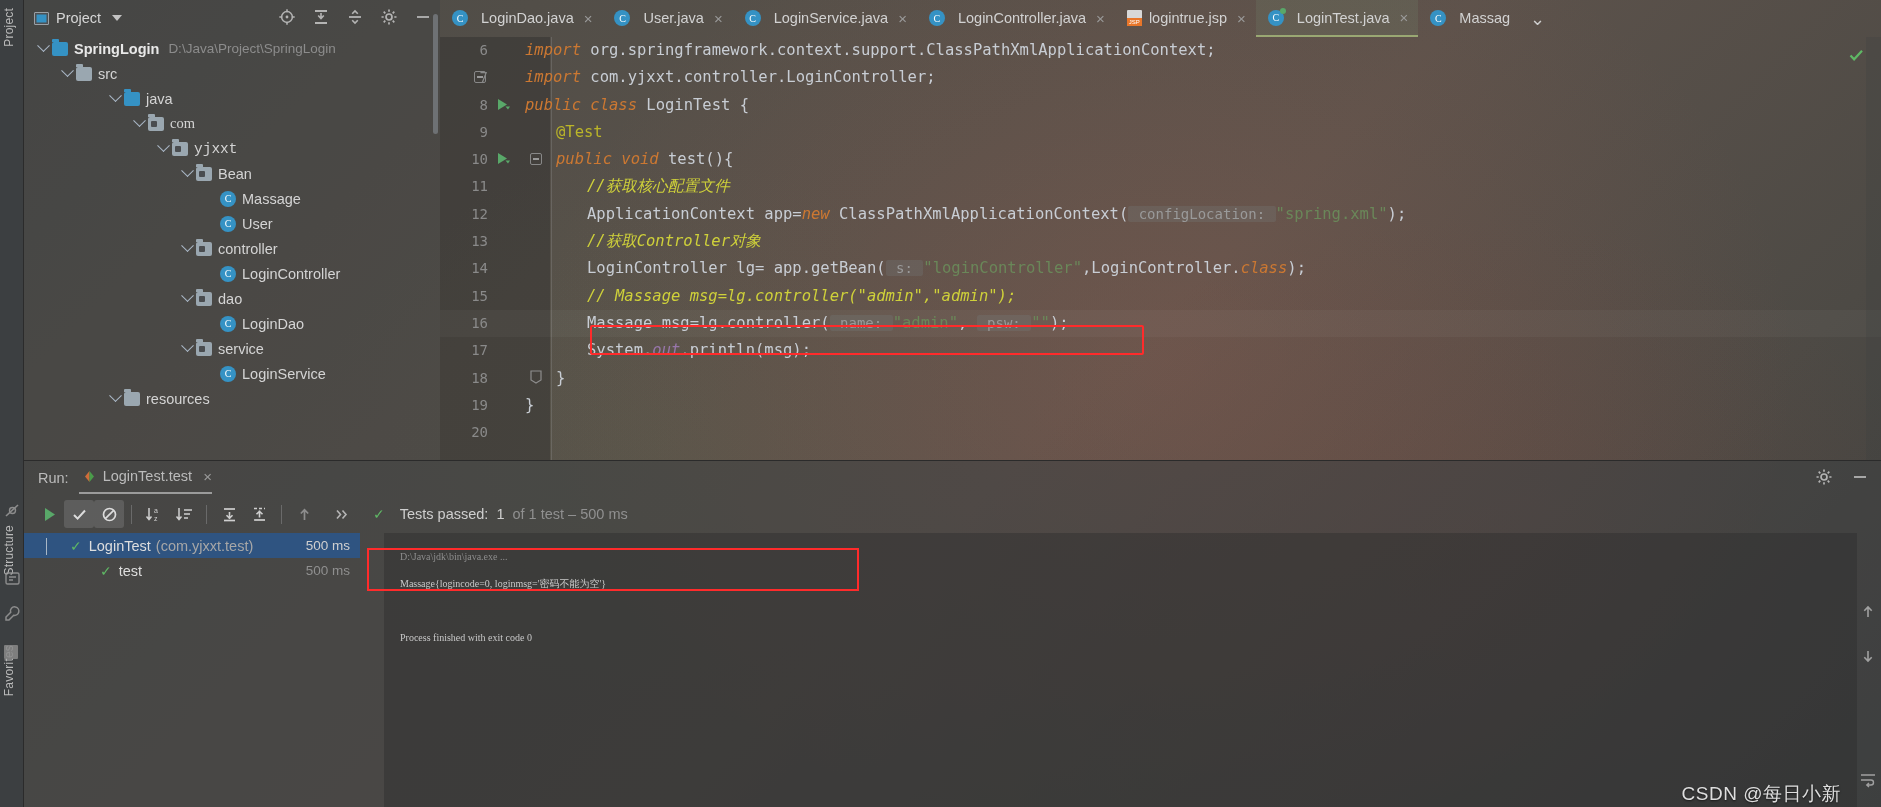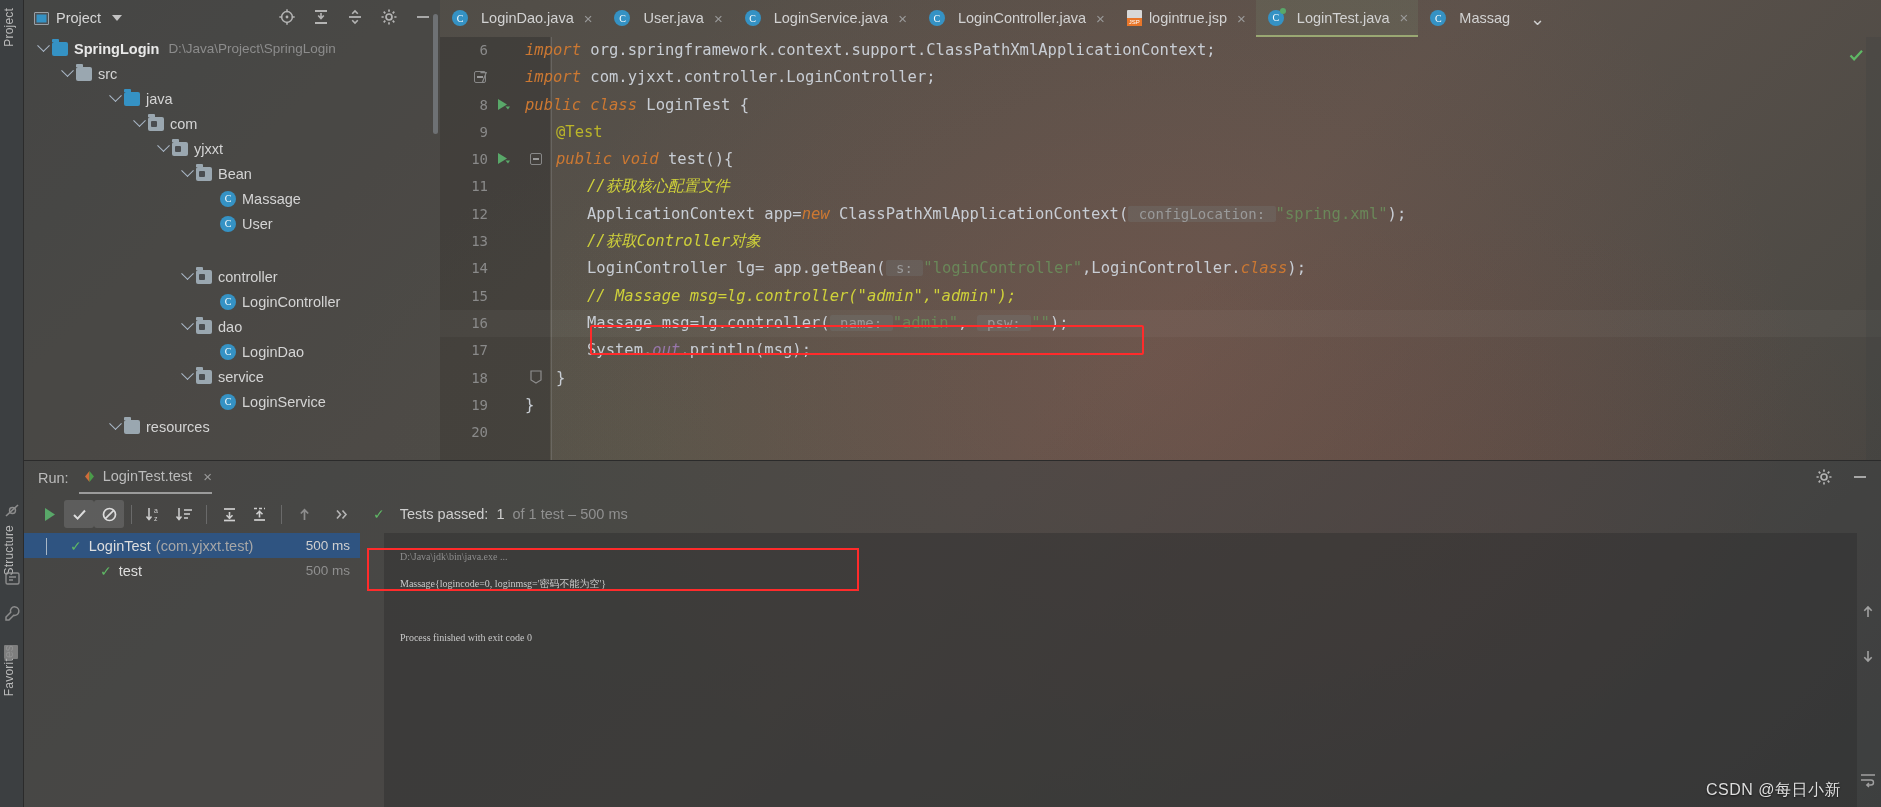--- a/index.html
+++ b/index.html
@@ -162,21 +162,21 @@
   }
   .c-dim{color:#8d8d8d;}
   .c-out{color:#c9c9c9;}
   .red-box-console{
     position:absolute; left:367px; top:548px; width:492px; height:43px;
     border:2.5px solid #ff2b2b; pointer-events:none;
   }
   .run-right-rail{position:absolute;right:0;top:0;width:26px;bottom:0;display:flex;flex-direction:column;align-items:center;padding-top:70px;gap:26px;}
   .rr-ico{width:18px;height:18px;opacity:0.8;cursor:pointer;}
   .watermark{
-    position:absolute;right:40px;bottom:6px;font-size:16px;color:#dedede;
+    position:absolute;right:40px;bottom:0;font-size:19px;color:#dedede;
     text-shadow:0 1px 2px rgba(0,0,0,0.6); letter-spacing:0.5px;
   }
   .run-left-icons{position:absolute;left:0;top:460px;width:24px;bottom:0;}
   .rli{position:absolute;left:4px;width:17px;height:17px;opacity:0.85;}
   svg{display:block;}
 </style>
 </head>
 <body>
 
 <div id="app">
@@ -241,28 +241,28 @@
           <span class="ico folder"></span>
           <span class="tlabel">src</span>
         </div>
         <div class="tnode" style="padding-left: 82px;">
           <span class="tw">
             <span class="chev down"></span>
           </span>
           <span class="ico folder blue"></span>
           <span class="tlabel">java</span>
         </div>
-        <div class="tnode" style="padding-left: 106px;">
+        <div class="tnode" style="padding-left: 106px; font-family: Liberation Serif, serif;">
           <span class="tw">
             <span class="chev down"></span>
           </span>
           <span class="ico folder pkg"></span>
           <span class="tlabel">com</span>
         </div>
-        <div class="tnode" style="padding-left: 130px;">
+        <div class="tnode" style="padding-left: 130px; font-family: Liberation Mono, monospace;">
           <span class="tw">
             <span class="chev down"></span>
           </span>
           <span class="ico folder pkg"></span>
           <span class="tlabel">yjxxt</span>
         </div>
         <div class="tnode" style="padding-left: 154px;">
           <span class="tw">
             <span class="chev down"></span>
           </span>
@@ -272,21 +272,21 @@
         <div class="tnode" style="padding-left: 178px;">
           <span class="tw"></span>
           <span class="cls">C</span>
           <span class="tlabel">Massage</span>
         </div>
         <div class="tnode" style="padding-left: 178px;">
           <span class="tw"></span>
           <span class="cls">C</span>
           <span class="tlabel">User</span>
         </div>
-        <div class="tnode" style="padding-left: 154px; margin-top: 28px;">
+        <div class="tnode" style="padding-left: 154px;">
           <span class="tw">
             <span class="chev down"></span>
           </span>
           <span class="ico folder pkg"></span>
           <span class="tlabel">controller</span>
         </div>
         <div class="tnode" style="padding-left: 178px;">
           <span class="tw"></span>
           <span class="cls">C</span>
           <span class="tlabel">LoginController</span>

